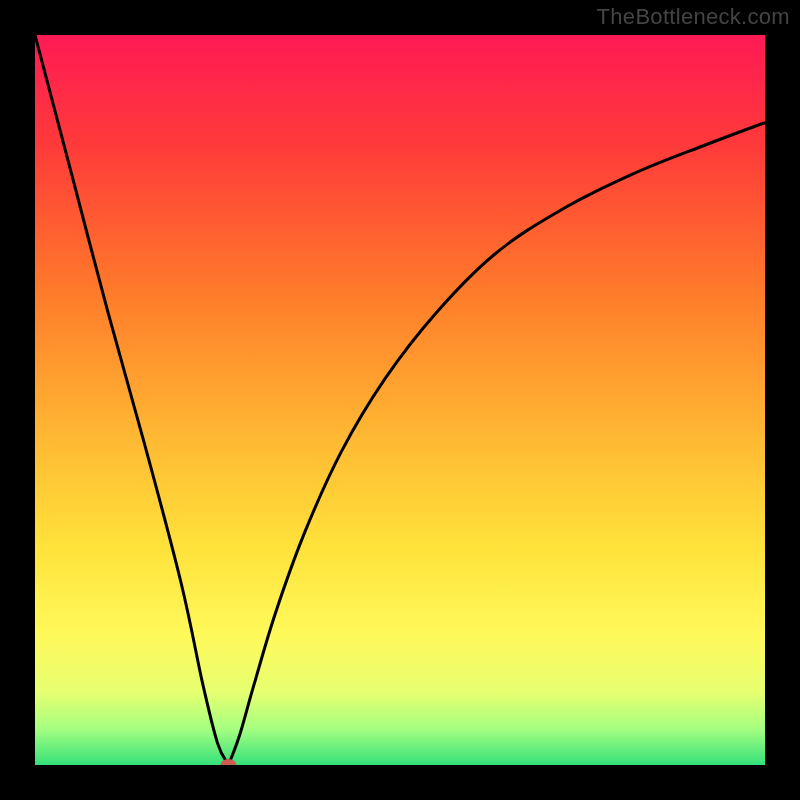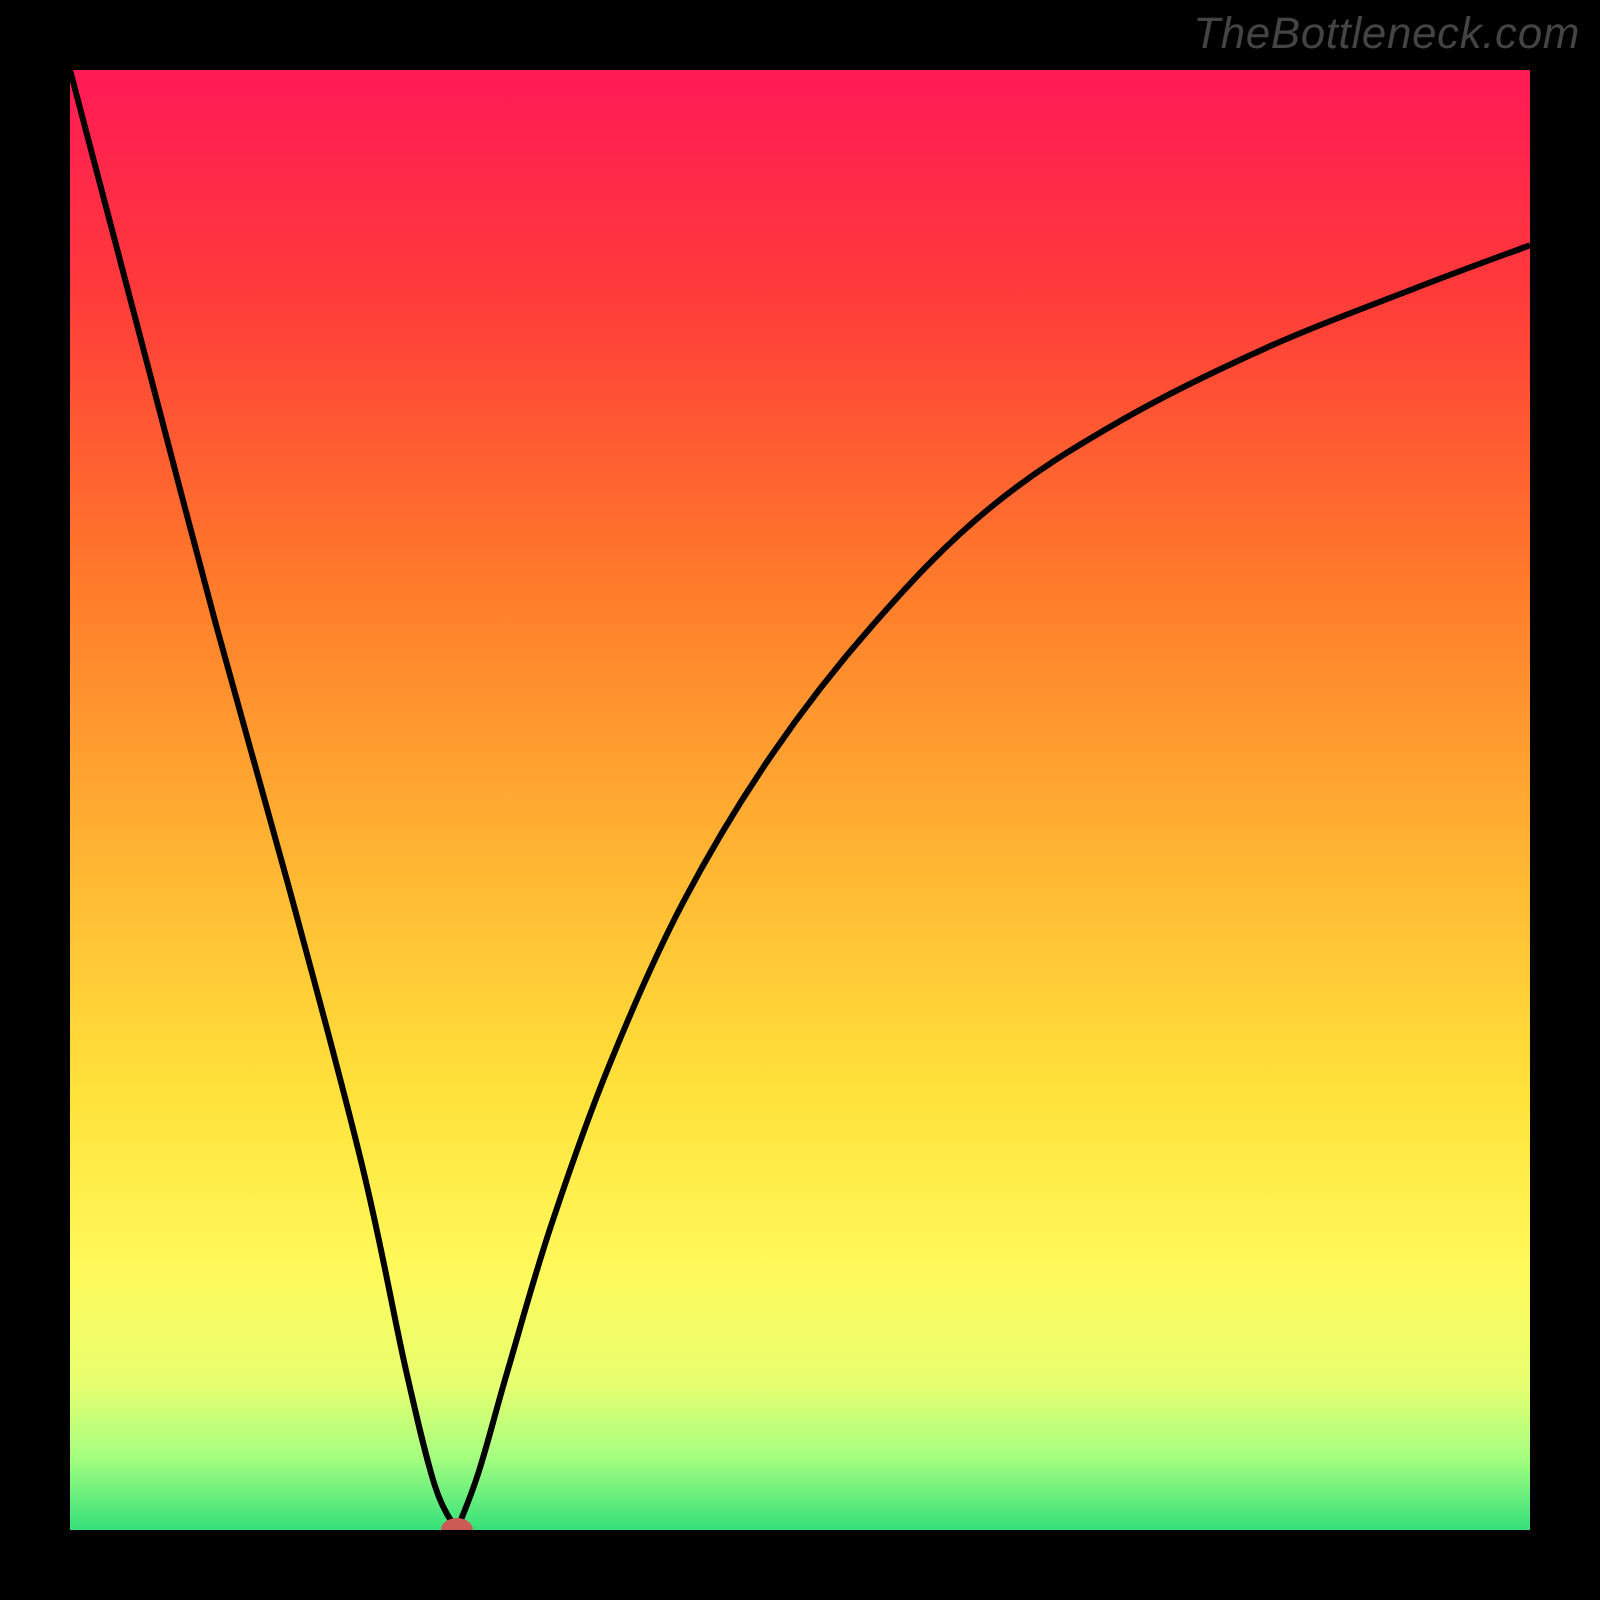--- a/index.html
+++ b/index.html
@@ -31,21 +31,20 @@
   }
   .watermark {
     position: absolute;
     top: 4px;
     right: 10px;
     color: #444;
     font-size: 22px;
     font-weight: 500;
     letter-spacing: 0.3px;
     user-select: none;
-    font-style: italic;
   }
 </style>
 </head>
 <body>
 
 <div class="frame">
   <div class="plot-area">
     <svg viewBox="0 0 730 730">
       <defs>
         <linearGradient id="bg-grad" x1="0" y1="0" x2="0" y2="1">

